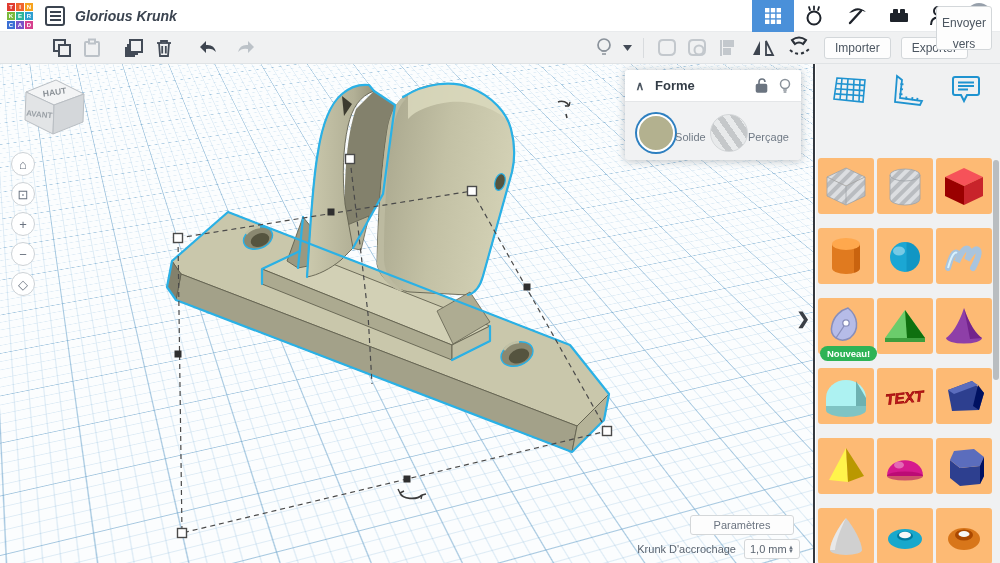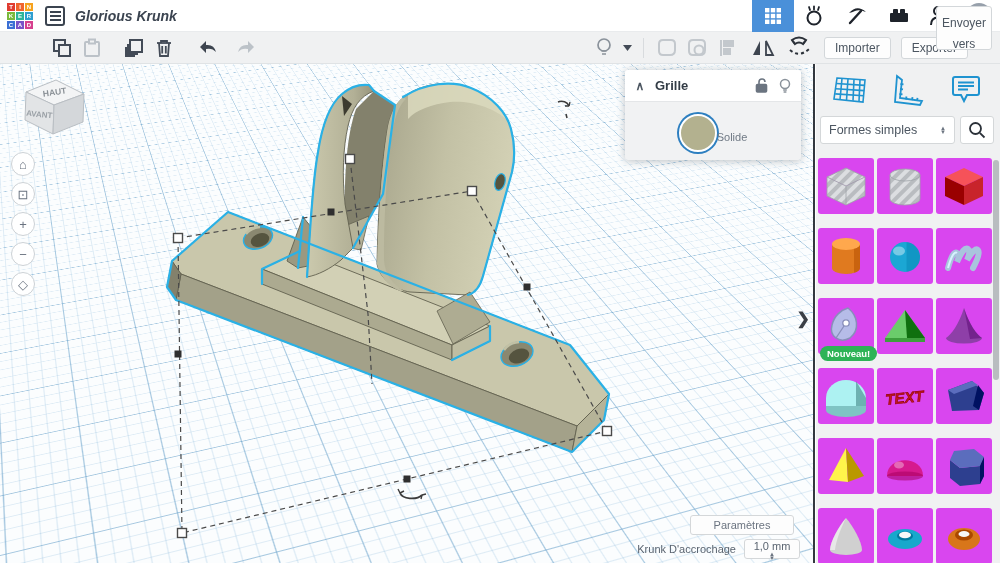--- a/index.html
+++ b/index.html
@@ -59,35 +59,35 @@
   .sw-circle{width:38px;height:38px;border-radius:50%;}
   .sw-solid{background:#b3b18f;border:2px solid #fff;box-shadow:0 0 0 2px #2d7fc0;}
   .sw-hole{background:repeating-linear-gradient(55deg,#c5c8ca 0 6px,#e8eaeb 6px 12px);border:1px solid #d4d7d9;}
   .sw-label{margin-top:7px;font-size:11px;color:#707a85;}
   
   .params-btn{position:absolute;right:20px;bottom:28px;width:104px;height:20px;background:#fdfdfd;
     border:1px solid #d4d7d9;border-radius:3px;font-size:11px;color:#6b7480;display:flex;
     align-items:center;justify-content:center;}
   .snap-row{position:absolute;right:14px;bottom:4px;display:flex;align-items:center;font-size:11px;color:#5a6470;}
   .snap-select{margin-left:8px;width:56px;height:20px;background:#fdfdfd;border:1px solid #d4d7d9;
-    border-radius:3px;display:flex;align-items:center;justify-content:space-between;padding:0 5px;flex-direction:column;}
+    border-radius:3px;display:flex;align-items:center;justify-content:space-between;padding:0 5px;}
   .mini-carets{display:flex;flex-direction:column;line-height:4px;font-size:6px;color:#6b7480;}
   .collapse{position:absolute;right:4px;top:245px;font-size:16px;font-weight:bold;color:#3a3f46;z-index:15;}
   
   .panel{position:absolute;left:816px;top:0;width:184px;height:499px;background:#f0f1f2;}
   .panel-divider{position:absolute;left:813px;top:0;width:2px;height:499px;background:#33383f;z-index:14;}
   .panel-tabs{display:flex;justify-content:space-between;padding:8px 14px 4px;}
   .ptab{width:40px;height:36px;display:flex;align-items:center;justify-content:center;}
   .search-row{display:flex;padding:4px 6px 6px 4px;}
   .cat-select{flex:1;height:28px;background:#fff;border:1px solid #d4d7d9;border-radius:3px;
     display:flex;align-items:center;font-size:12.5px;color:#4c5661;padding:0 8px;justify-content:space-between;}
   .search-btn{width:34px;height:28px;margin-left:5px;background:#fff;border:1px solid #d4d7d9;
     border-radius:3px;display:flex;align-items:center;justify-content:center;}
   .tiles{position:absolute;left:2px;top:94px;width:174px;height:405px;overflow:hidden;}
-  .tile{position:absolute;width:56px;height:56px;background:#d946ef;border-radius:3px;}
+  .tile{position:absolute;width:56px;height:56px;background:#fdba74;border-radius:3px;}
   .badge{position:absolute;left:2px;bottom:-7px;background:#2eb356;color:#fff;font-size:9.5px;
     font-weight:bold;padding:2px 7px;border-radius:9px;z-index:5;}
   .scrollbar{position:absolute;right:1px;top:96px;width:6px;height:220px;border-radius:3px;background:#b9bdc0;}
 </style>
 </head>
 <body>
 
 <div class="header">
   <div class="logo" id="logo">
       <span style="background: rgb(224, 60, 49);">T</span>
@@ -387,21 +387,21 @@
       <div class="navbtn">⌂</div>
       <div class="navbtn">⊡</div>
       <div class="navbtn">+</div>
       <div class="navbtn">−</div>
       <div class="navbtn">◇</div>
     </div>
 
     <div class="shape-panel">
       <div class="sp-head">
         <div class="sp-chev">∧</div>
-        <div class="sp-title">Grille</div>
+        <div class="sp-title">Forme</div>
         <div class="sp-ico">
           <svg width="13" height="15" viewBox="0 0 13 15">
               <g fill="none" stroke="#6b7480" stroke-width="1.6">
             <rect x="1.5" y="6.5" width="10" height="7.5" rx="1" fill="#6b7480"></rect>
             <path d="M4 6 V4 a3 3 0 0 1 6 0"></path>
               </g>
             </svg>
         </div>
         <div class="sp-ico" style="margin-right:4px">
           <svg width="12" height="16" viewBox="0 0 12 16">
@@ -410,20 +410,24 @@
                 <path d="M4.2 12 h3.6 M4.6 14 h2.8"></path>
               </g>
             </svg>
         </div>
       </div>
       <div class="sp-body">
         <div class="swatch">
           <div class="sw-circle sw-solid"></div>
           <div class="sw-label">Solide</div>
         </div>
+        <div class="swatch">
+          <div class="sw-circle sw-hole"></div>
+          <div class="sw-label">Perçage</div>
+        </div>
       </div>
     </div>
 
     <div class="params-btn">Paramètres</div>
     <div class="snap-row">
       <span>Krunk D'accrochage</span>
       <div class="snap-select">
         <span>1,0 mm</span>
         <span class="mini-carets">▲<br>▼</span>
       </div>
@@ -452,32 +456,20 @@
           <path d="M9.5,10 l3,0.4 M9,15 l3,0.4 M8.5,20 l3,0.4 M15,25.5 l0.5,-3 M21,26.2 l0.5,-3 M26,26.8 l0.5,-3"></path>
             </g>
           </svg>
       </div>
       <div class="ptab">
         <svg width="34" height="34" viewBox="0 0 34 34">
             <g fill="none" stroke="#1f93d0" stroke-width="2">
           <path d="M6,4 Q4,4 4,6 L4,20 Q4,22 6,22 L12,22 L15,28 L18,22 L28,22 Q30,22 30,20 L30,6 Q30,4 28,4 Z"></path>
           <path d="M9,9.5 h16 M9,13 h16 M9,16.5 h10"></path>
             </g>
-          </svg>
-      </div>
-    </div>
-    <div class="search-row">
-      <div class="cat-select">
-        <span>Formes simples</span>
-        <span class="mini-carets">▲<br>▼</span>
-      </div>
-      <div class="search-btn">
-        <svg width="18" height="18" viewBox="0 0 18 18">
-          <circle cx="7.5" cy="7.5" r="5.5" fill="none" stroke="#2b3139" stroke-width="1.8"></circle>
-          <line x1="11.8" y1="11.8" x2="16.5" y2="16.5" stroke="#2b3139" stroke-width="1.8"></line>
           </svg>
       </div>
     </div>
     <div class="tiles" id="tiles">
         <div class="tile" style="left: 0px; top: 0px;"><svg width="56" height="56" viewBox="0 0 56 56">
             <defs>
               <pattern id="p0" width="8" height="8" patternUnits="userSpaceOnUse" patternTransform="rotate(45)">
                 <rect width="8" height="8" fill="#dcdee1"></rect>
                 <rect width="4" height="8" fill="#b9bcc0"></rect>
               </pattern>

